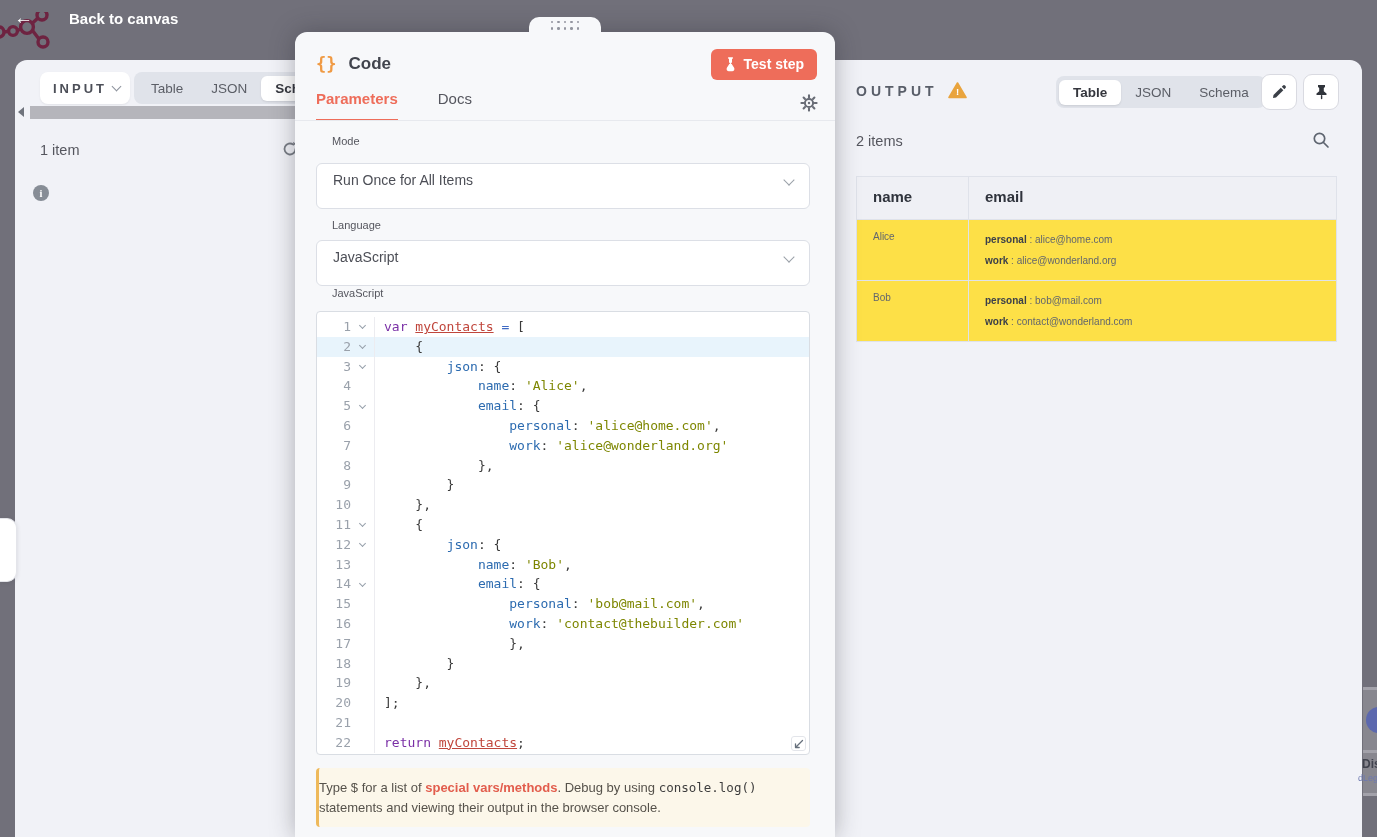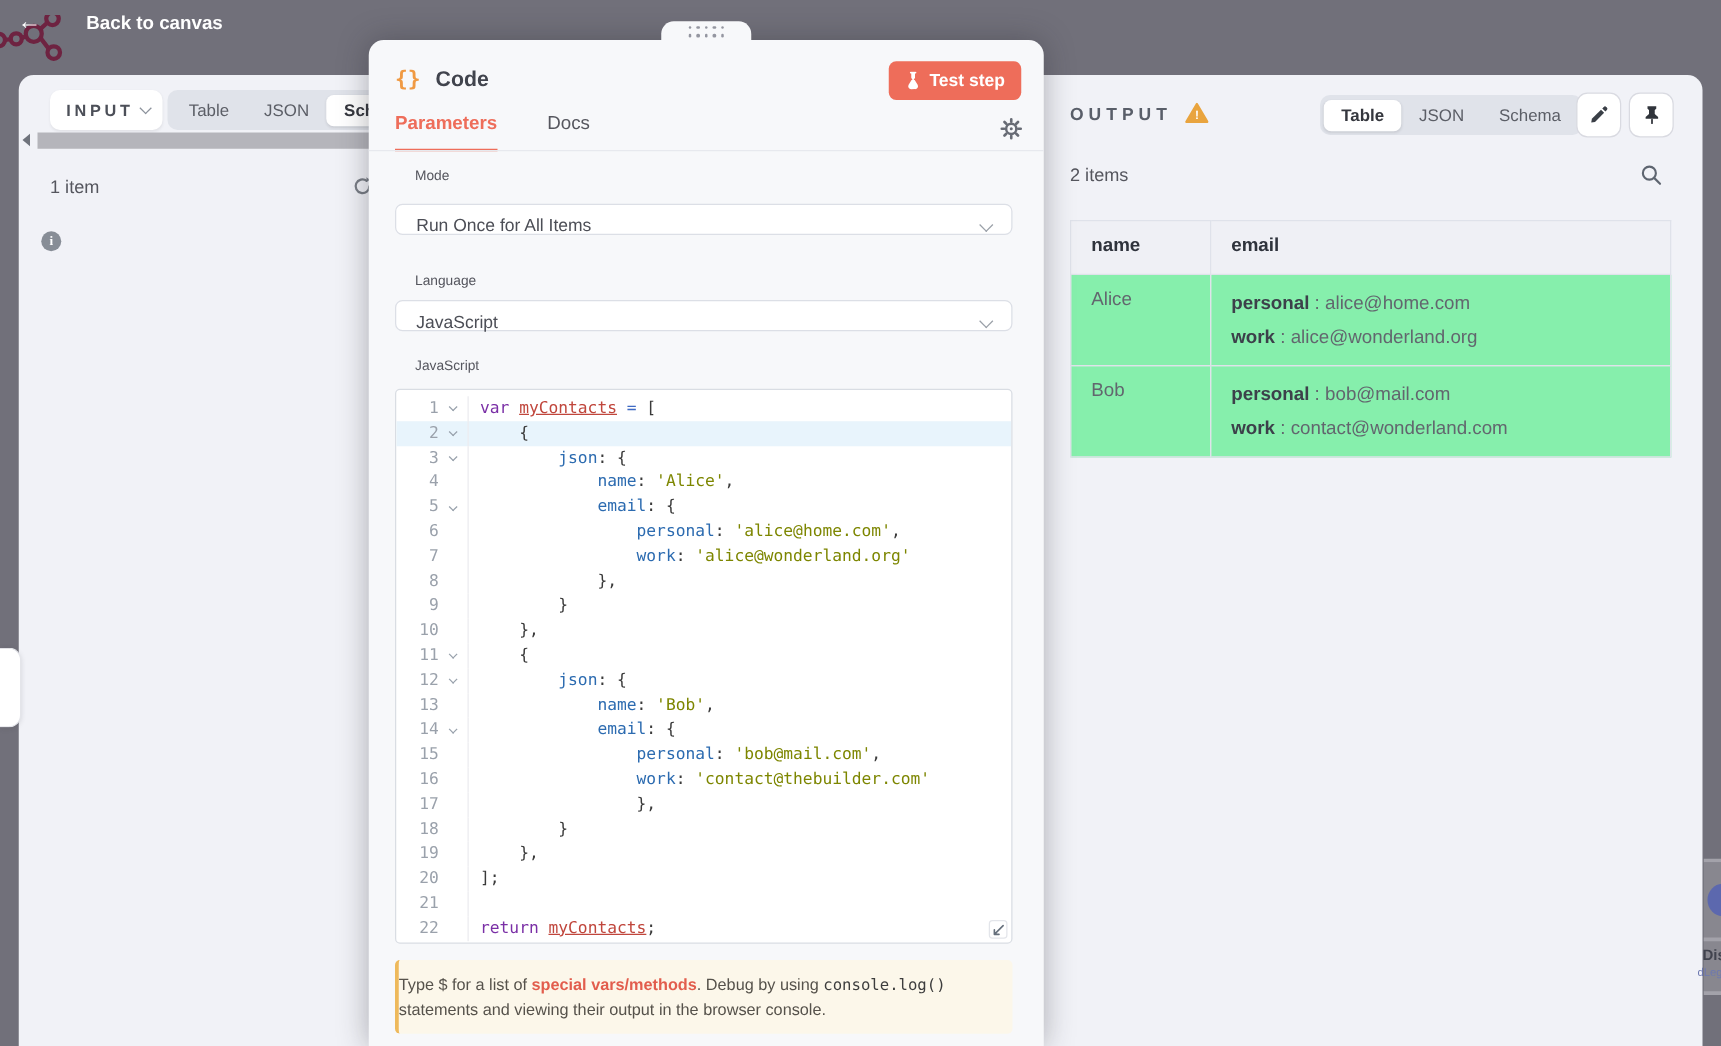--- a/index.html
+++ b/index.html
@@ -68,21 +68,21 @@
   .output-tabs { position:absolute; left:1056px; top:76px; z-index:2; }
   .edit-btn { position:absolute; left:1261px; top:74px; z-index:2; }
   .pin-btn  { position:absolute; left:1303px; top:74px; z-index:2; }
   .output-count { position:absolute; left:856px; top:133px; font-size:14.5px; color:#55565e; z-index:2; }
   .search-btn { position:absolute; left:1312px; top:131px; z-index:2; cursor:pointer; }
 
   .out-table { position:absolute; left:856px; top:176px; width:481px; border-collapse:collapse; z-index:2; }
   .out-table th, .out-table td { border:1px solid #dfe2ea; text-align:left; vertical-align:top;
                                  padding:11px 16px; }
   .out-table th { font-size:15px; font-weight:700; color:#2f333c; background:#eff0f5; height:43px; }
-  .out-table td { font-size:15px; color:#62666e; background:#86efac; }
+  .out-table td { font-size:10px; color:#62666e; background:#fde047; }
   .out-table td.col-name { width:112px; }
   .email-line { margin:3px 0 10px 0; }
   .email-line:last-child { margin-bottom:3px; }
   .email-key { font-weight:700; color:#3c404a; }
 
   
   .strip-line { position:absolute; left:1363px; width:14px; height:3px; background:#a3a2aa; z-index:1; }
   .strip-card { position:absolute; left:1363px; top:690px; width:14px; height:104px; background:#88878f; z-index:1; }
   .strip-circle { position:absolute; left:1366px; top:707px; width:25px; height:26px; border-radius:50%;
                   background:#5c68ae; z-index:1; }
@@ -109,21 +109,21 @@
                    color:#fff; font-size:14px; font-weight:700; cursor:pointer;
                    font-family:"Liberation Sans",sans-serif; }
 
   .m-tabs { position:absolute; left:21px; top:58px; display:flex; gap:40px; }
   .m-tab { font-size:15px; color:#55565e; padding-bottom:12px; cursor:pointer;text-align:center; }
   .m-tab.active { color:#ee6d5a; font-weight:700; border-bottom:2px solid #ee6d5a; }
   .tabs-border { position:absolute; left:0; right:0; top:88px; height:1px; background:#e7e9ee; }
   .gear-btn { position:absolute; right:17px; top:62px; cursor:pointer; }
 
   .field-label { position:absolute; left:21px; font-size:11px; color:#55565e;margin-left:16px; }
-  .select-box { position:absolute; left:21px; right:25px; height:25px; background:#fff;
+  .select-box { position:absolute; left:21px; right:25px; height:46px; background:#fff;
                 border:1px solid #dcdfe6; border-radius:6px; cursor:pointer; }
   .select-value { position:absolute; left:16px; top:8px; font-size:14px; color:#4c4e56; }
 
   
   .editor { position:absolute; left:21px; right:25px; top:279px; height:444px; background:#fff;
             border:1px solid #d9dde3; border-radius:4px; overflow:hidden;
             font-family:"DejaVu Sans Mono",monospace; font-size:13px; line-height:19.8px; }
   .editor-inner { padding-top:5px; }
   .cm-row { display:flex; }
   .cm-row.active { background:#e8f4fc; }

